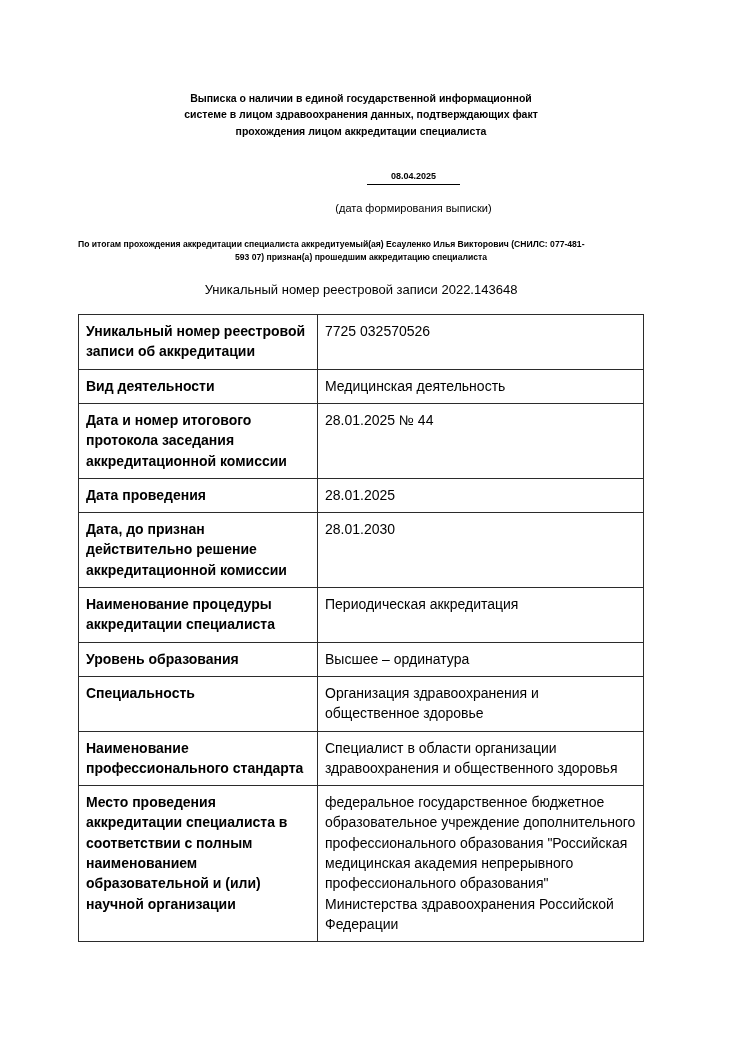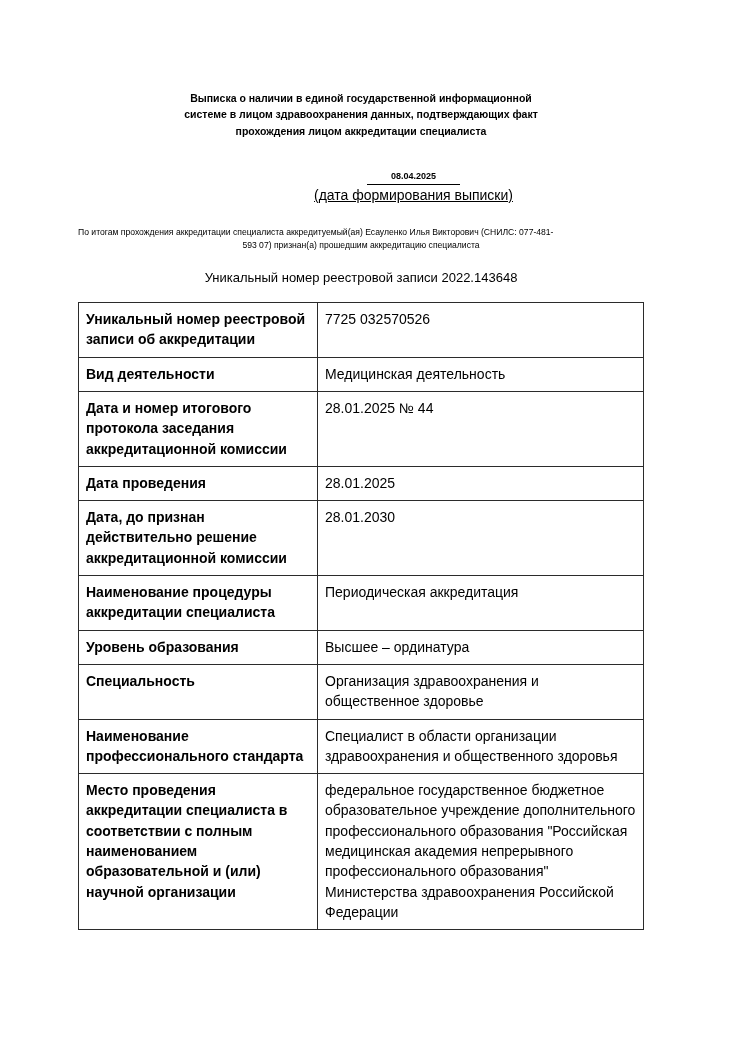--- a/index.html
+++ b/index.html
@@ -59,31 +59,30 @@
   .date-value {
     font-size: 9px;
     font-weight: bold;
     color: #000;
     border-bottom: 1px solid #000;
     padding: 0 24px 2px 24px;
     display: inline-block;
     line-height: 1.2;
   }
   .date-caption {
-    font-size: 14px;
-    color: #000;
-    margin-top: 2px;
+    font-size: 11px;
+    color: #000;
+    margin-top: 17px;
     white-space: nowrap;
-    text-decoration: underline;
   }
 
   .summary {
     margin-top: 22px;
     font-size: 8.6px;
-    font-weight: normal;
+    font-weight: bold;
     line-height: 1.6;
     color: #000;
     text-align: center;
   }
   .summary .line1 { text-align: left; }
   .summary .line2 { text-align: center; }
 
   .section-heading {
     margin-top: 20px;
     text-align: center;

